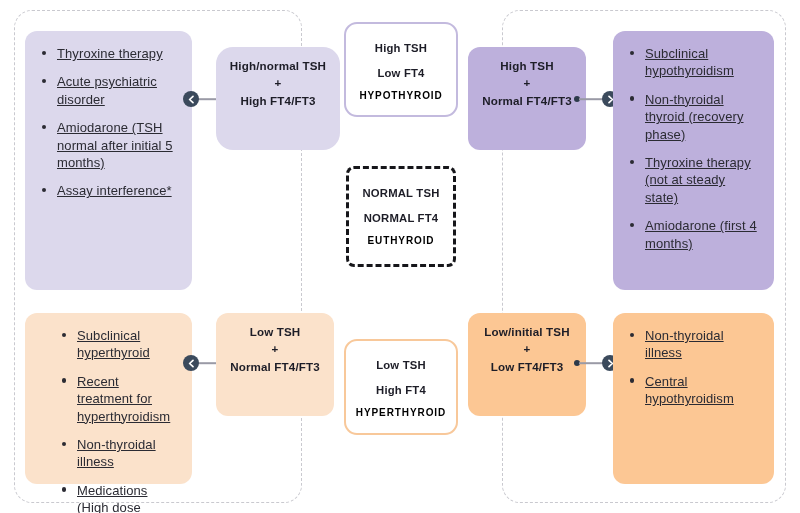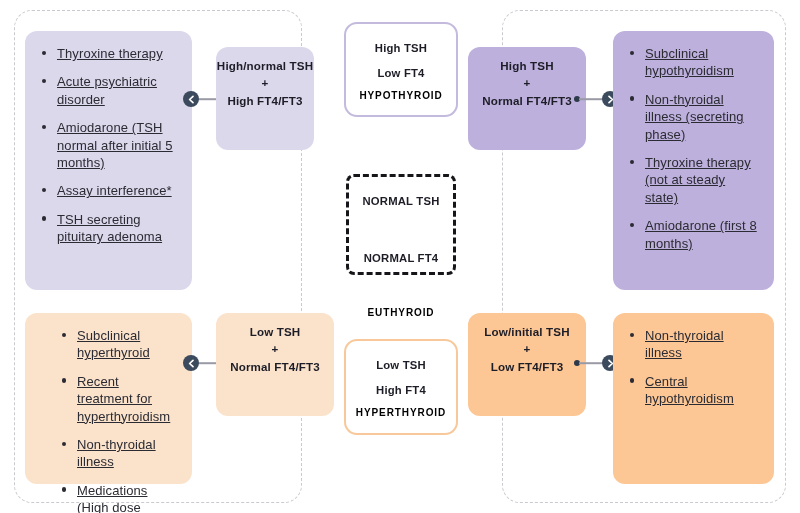--- a/index.html
+++ b/index.html
@@ -168,35 +168,34 @@
 
   <div class="group-box" id="group-left"></div>
   <div class="group-box" id="group-right"></div>
 
   <div class="node cause-box fill-lav" style="left:25px; top:31px; width:167px; height:259px;">
     <ul>
       <li>Thyroxine therapy</li>
       <li>Acute psychiatric disorder</li>
       <li>Amiodarone (TSH normal after initial 5 months)</li>
       <li>Assay interference*</li>
-      <li>TSH secreting pituitary adenoma</li>
     </ul>
   </div>
 
   <div class="connector" style="left:180px; top:88px; width:50px; height:22px;">
     <div class="conn-line" style="left:15px; width:28px;"></div>
     <div class="conn-arrow" style="left:3px;">
       <svg width="9" height="9" viewBox="0 0 9 9" aria-hidden="true">
         <path d="M6 1.3 L2.6 4.5 L6 7.7" fill="none" stroke="#ffffff" stroke-width="1.7" stroke-linecap="round" stroke-linejoin="round"></path>
       </svg>
     </div>
     <div class="conn-dot" style="left:41px;"></div>
   </div>
 
-  <div class="node pattern-box fill-lav" style="left:216px; top:47px; width:98px; height:103px;">
+  <div class="node pattern-box fill-lav" style="left:216px; top:47px; width:124px; height:103px;border-radius:17px;">
     <div class="line">High/normal TSH</div>
     <div class="plus">+</div>
     <div class="line">High FT4/FT3</div>
   </div>
 
   <div class="node dx-box border-lav" style="left:344px; top:22px; width:114px; height:95px;">
     <div class="dx-line">High TSH</div>
     <div class="dx-line">Low FT4</div>
     <div class="dx-verdict">HYPOTHYROID</div>
   </div>
@@ -213,27 +212,27 @@
     <div class="conn-arrow" style="left:30px;">
       <svg width="9" height="9" viewBox="0 0 9 9" aria-hidden="true">
         <path d="M3 1.3 L6.4 4.5 L3 7.7" fill="none" stroke="#ffffff" stroke-width="1.7" stroke-linecap="round" stroke-linejoin="round"></path>
       </svg>
     </div>
   </div>
 
   <div class="node cause-box fill-purple" style="left:613px; top:31px; width:161px; height:259px;">
     <ul>
       <li>Subclinical hypothyroidism</li>
-      <li>Non-thyroidal illness (secreting phase)</li>
+      <li>Non-thyroidal thyroid (recovery phase)</li>
       <li>Thyroxine therapy (not at steady state)</li>
-      <li>Amiodarone (first 8 months)</li>
-    </ul>
-  </div>
-
-  <div class="node dx-box border-dash-black" style="left:346px; top:174px; width:110px; height:101px;gap:32px;">
+      <li>Amiodarone (first 4 months)</li>
+    </ul>
+  </div>
+
+  <div class="node dx-box border-dash-black" style="left:346px; top:166px; width:110px; height:101px;">
     <div class="dx-line">NORMAL TSH</div>
     <div class="dx-line">NORMAL FT4</div>
     <div class="dx-verdict">EUTHYROID</div>
   </div>
 
   <div class="node cause-box fill-peachlt" style="left:25px; top:313px; width:167px; height:171px;padding-left:30px;">
     <ul>
       <li>Subclinical hyperthyroid</li>
       <li>Recent treatment for hyperthyroidism</li>
       <li>Non-thyroidal illness</li>

